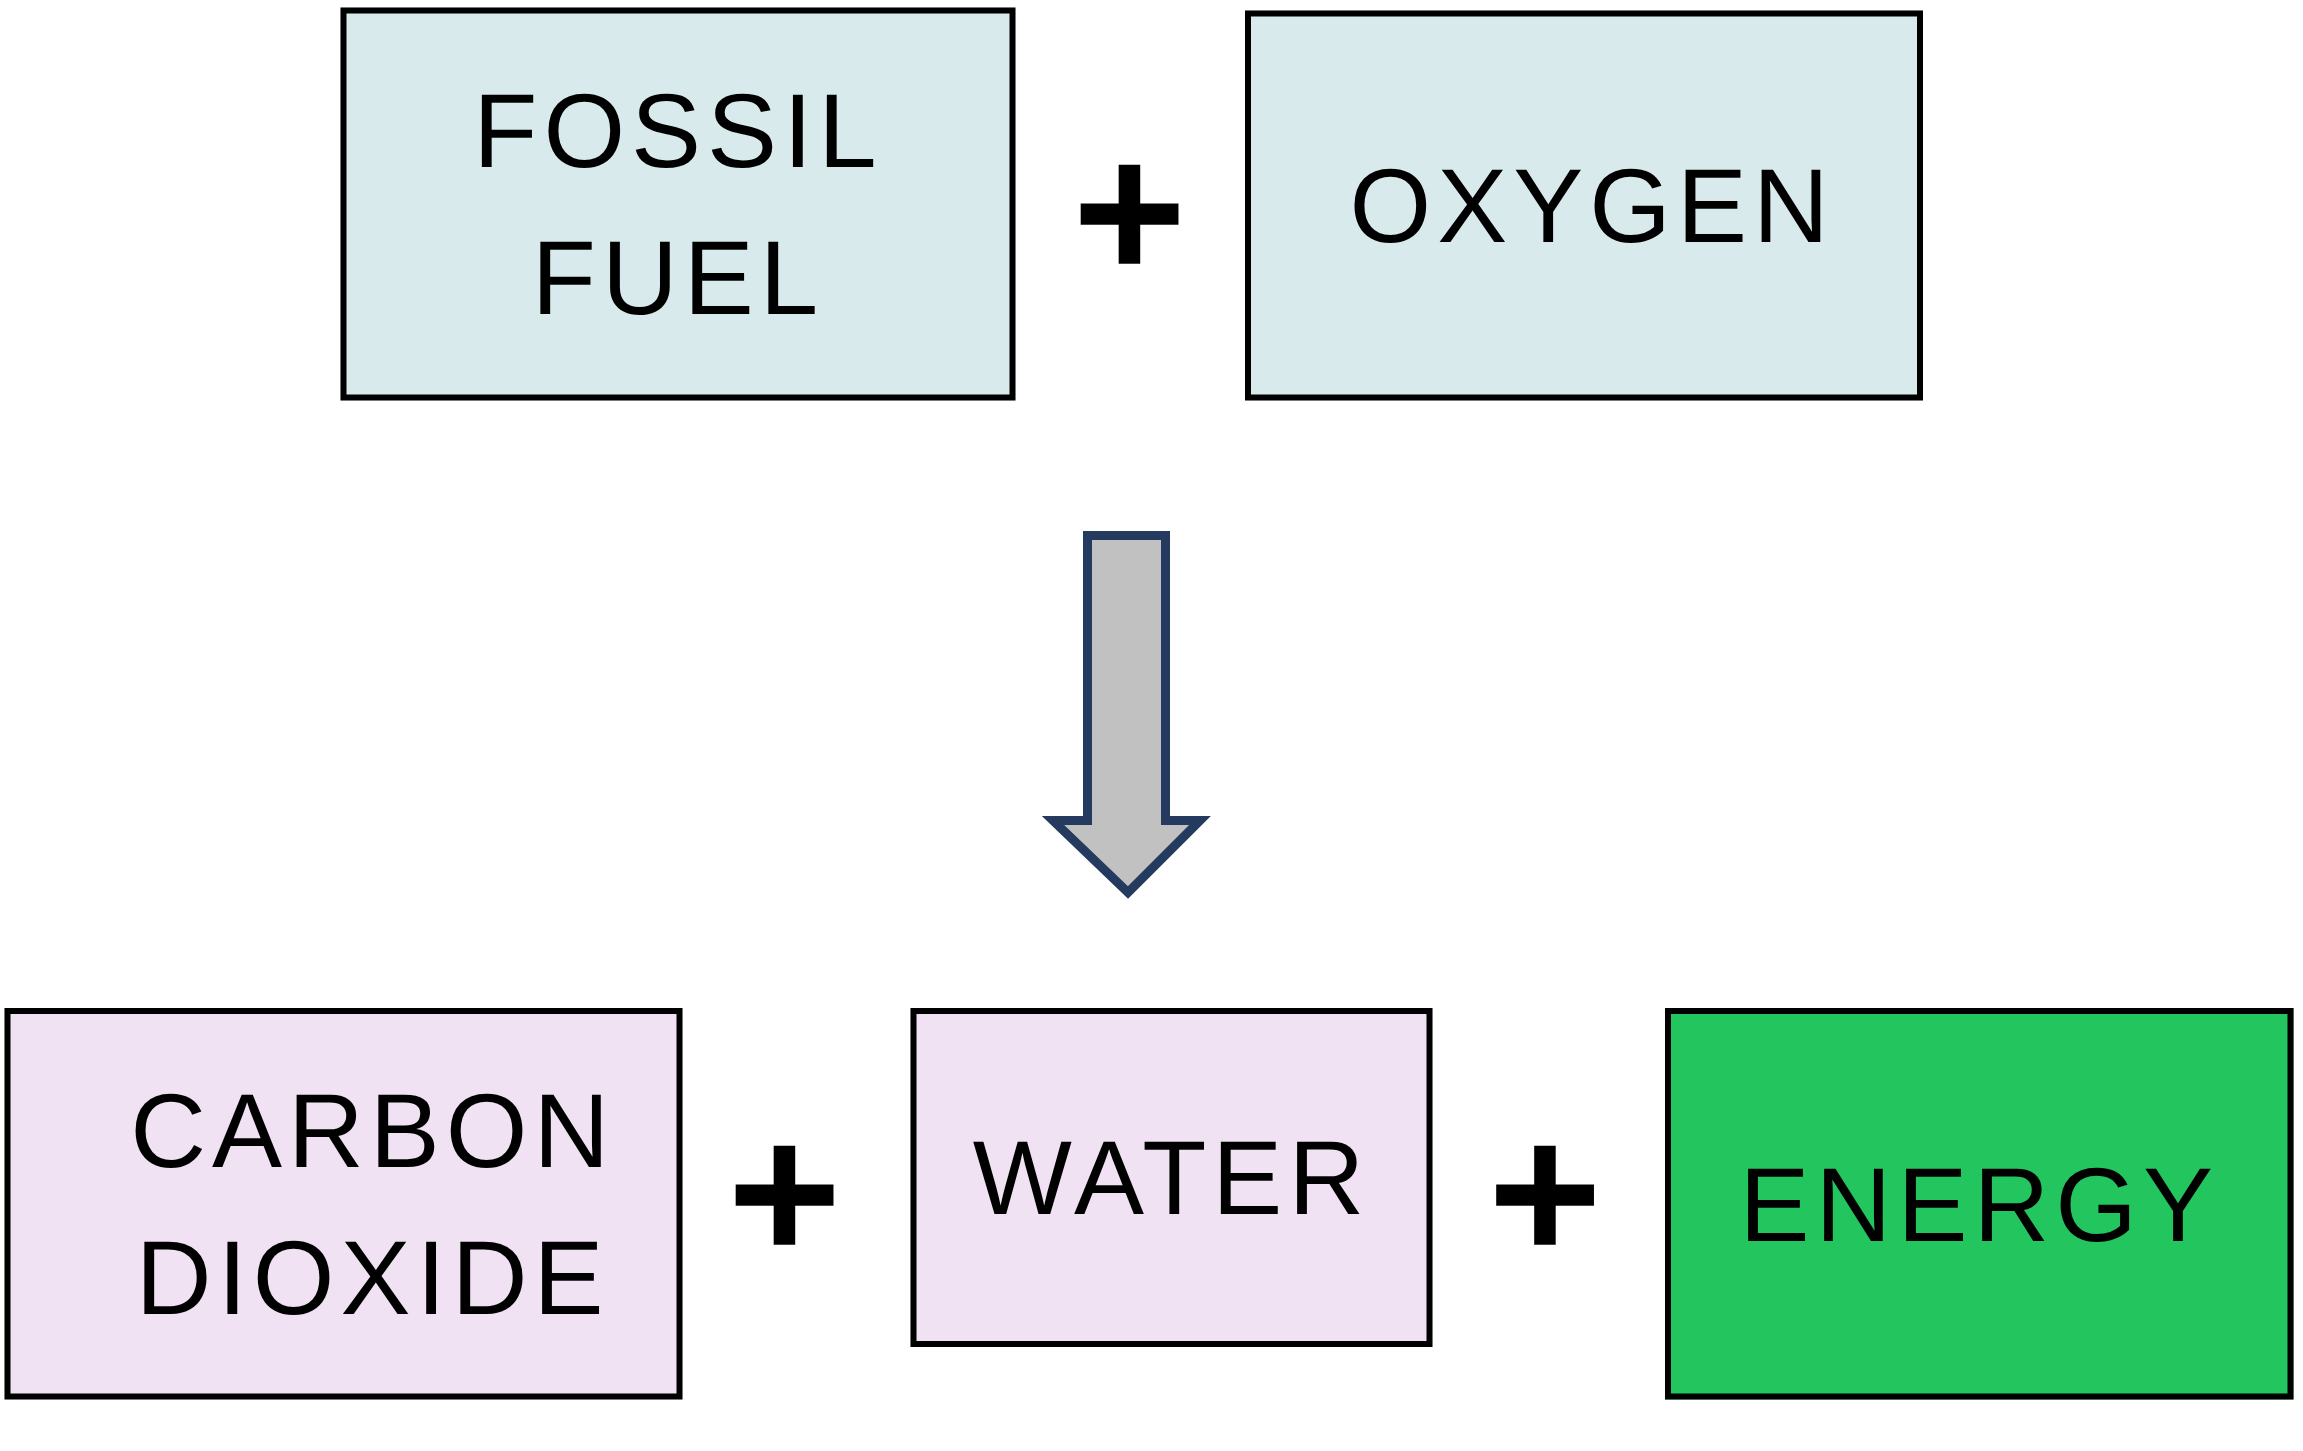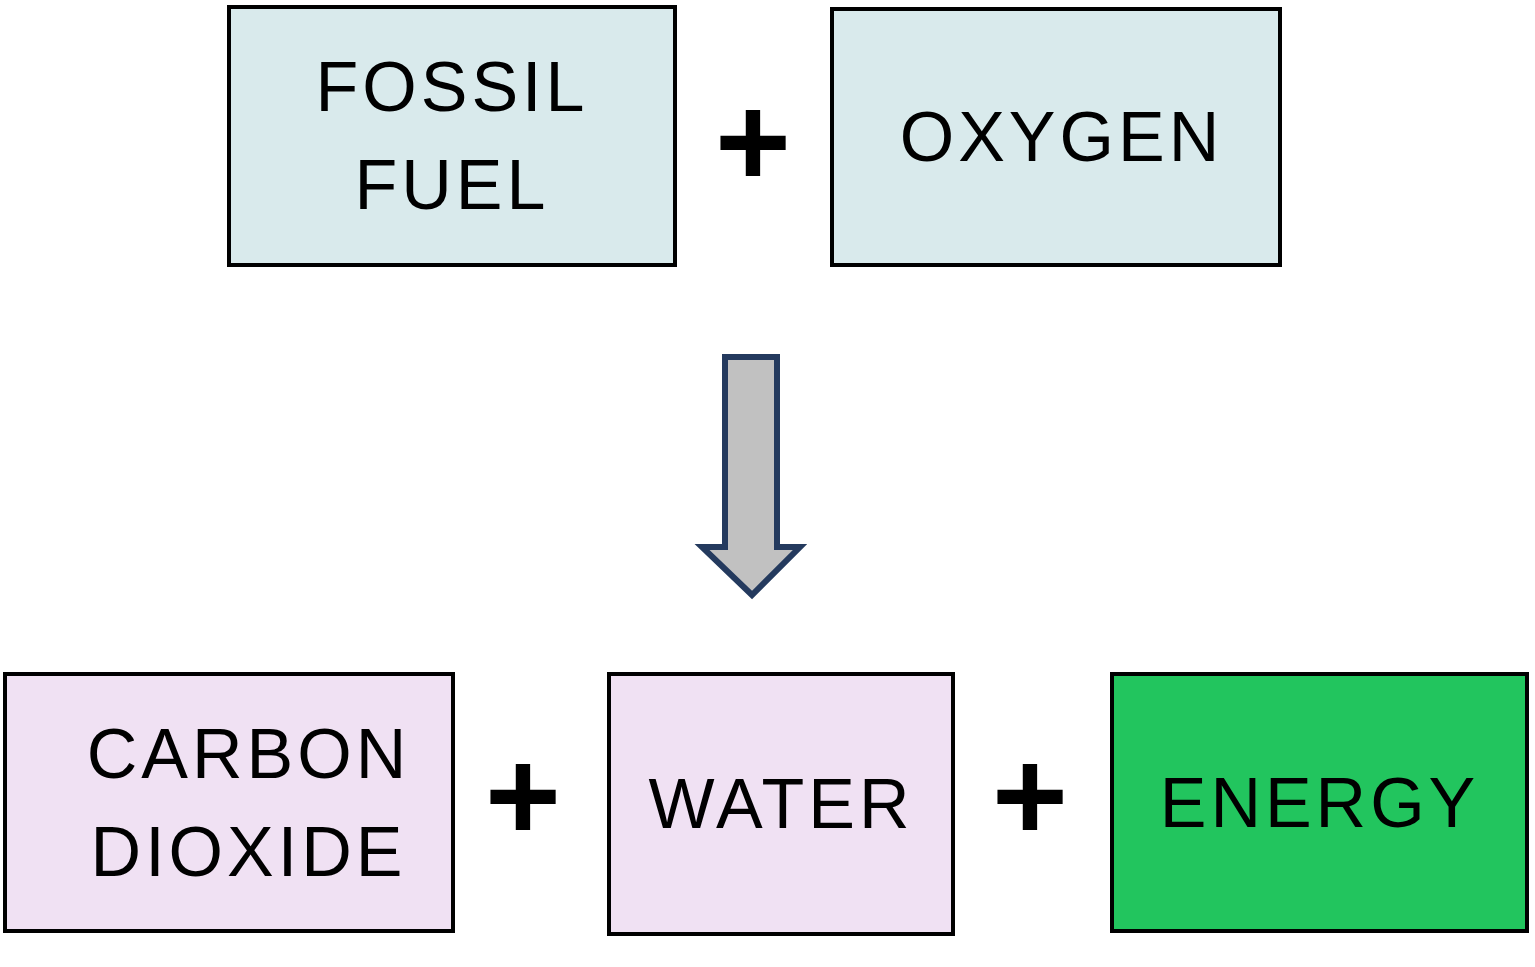--- a/index.html
+++ b/index.html
@@ -38,21 +38,21 @@
     align-items: center;
     justify-content: center;
     font-size: 130px;
     font-weight: bold;
     color: #000000;
     user-select: none;
   }
   .box-fossil  { left: 227px;  top: 5px;   width: 450px; height: 262px; }
   .box-oxygen  { left: 830px;  top: 7px;   width: 452px; height: 260px; padding-left: 11px; }
   .box-co2     { left: 3px;    top: 672px; width: 452px; height: 261px; }
-  .box-water   { left: 607px;  top: 672px; width: 348px; height: 264px; }
+  .box-water   { left: 607px;  top: 672px; width: 348px; height: 226px; }
   .box-energy  { left: 1110px; top: 672px; width: 419px; height: 261px; }
   .plus-top    { left: 688px;  top: 76px;  width: 130px; height: 130px; }
   .plus-b1     { left: 458px;  top: 730px; width: 130px; height: 130px; }
   .plus-b2     { left: 965px;  top: 730px; width: 130px; height: 130px; }
   .arrow-svg {
     position: absolute;
     left: 696px;
     top: 351px;
     width: 112px;
     height: 250px;

